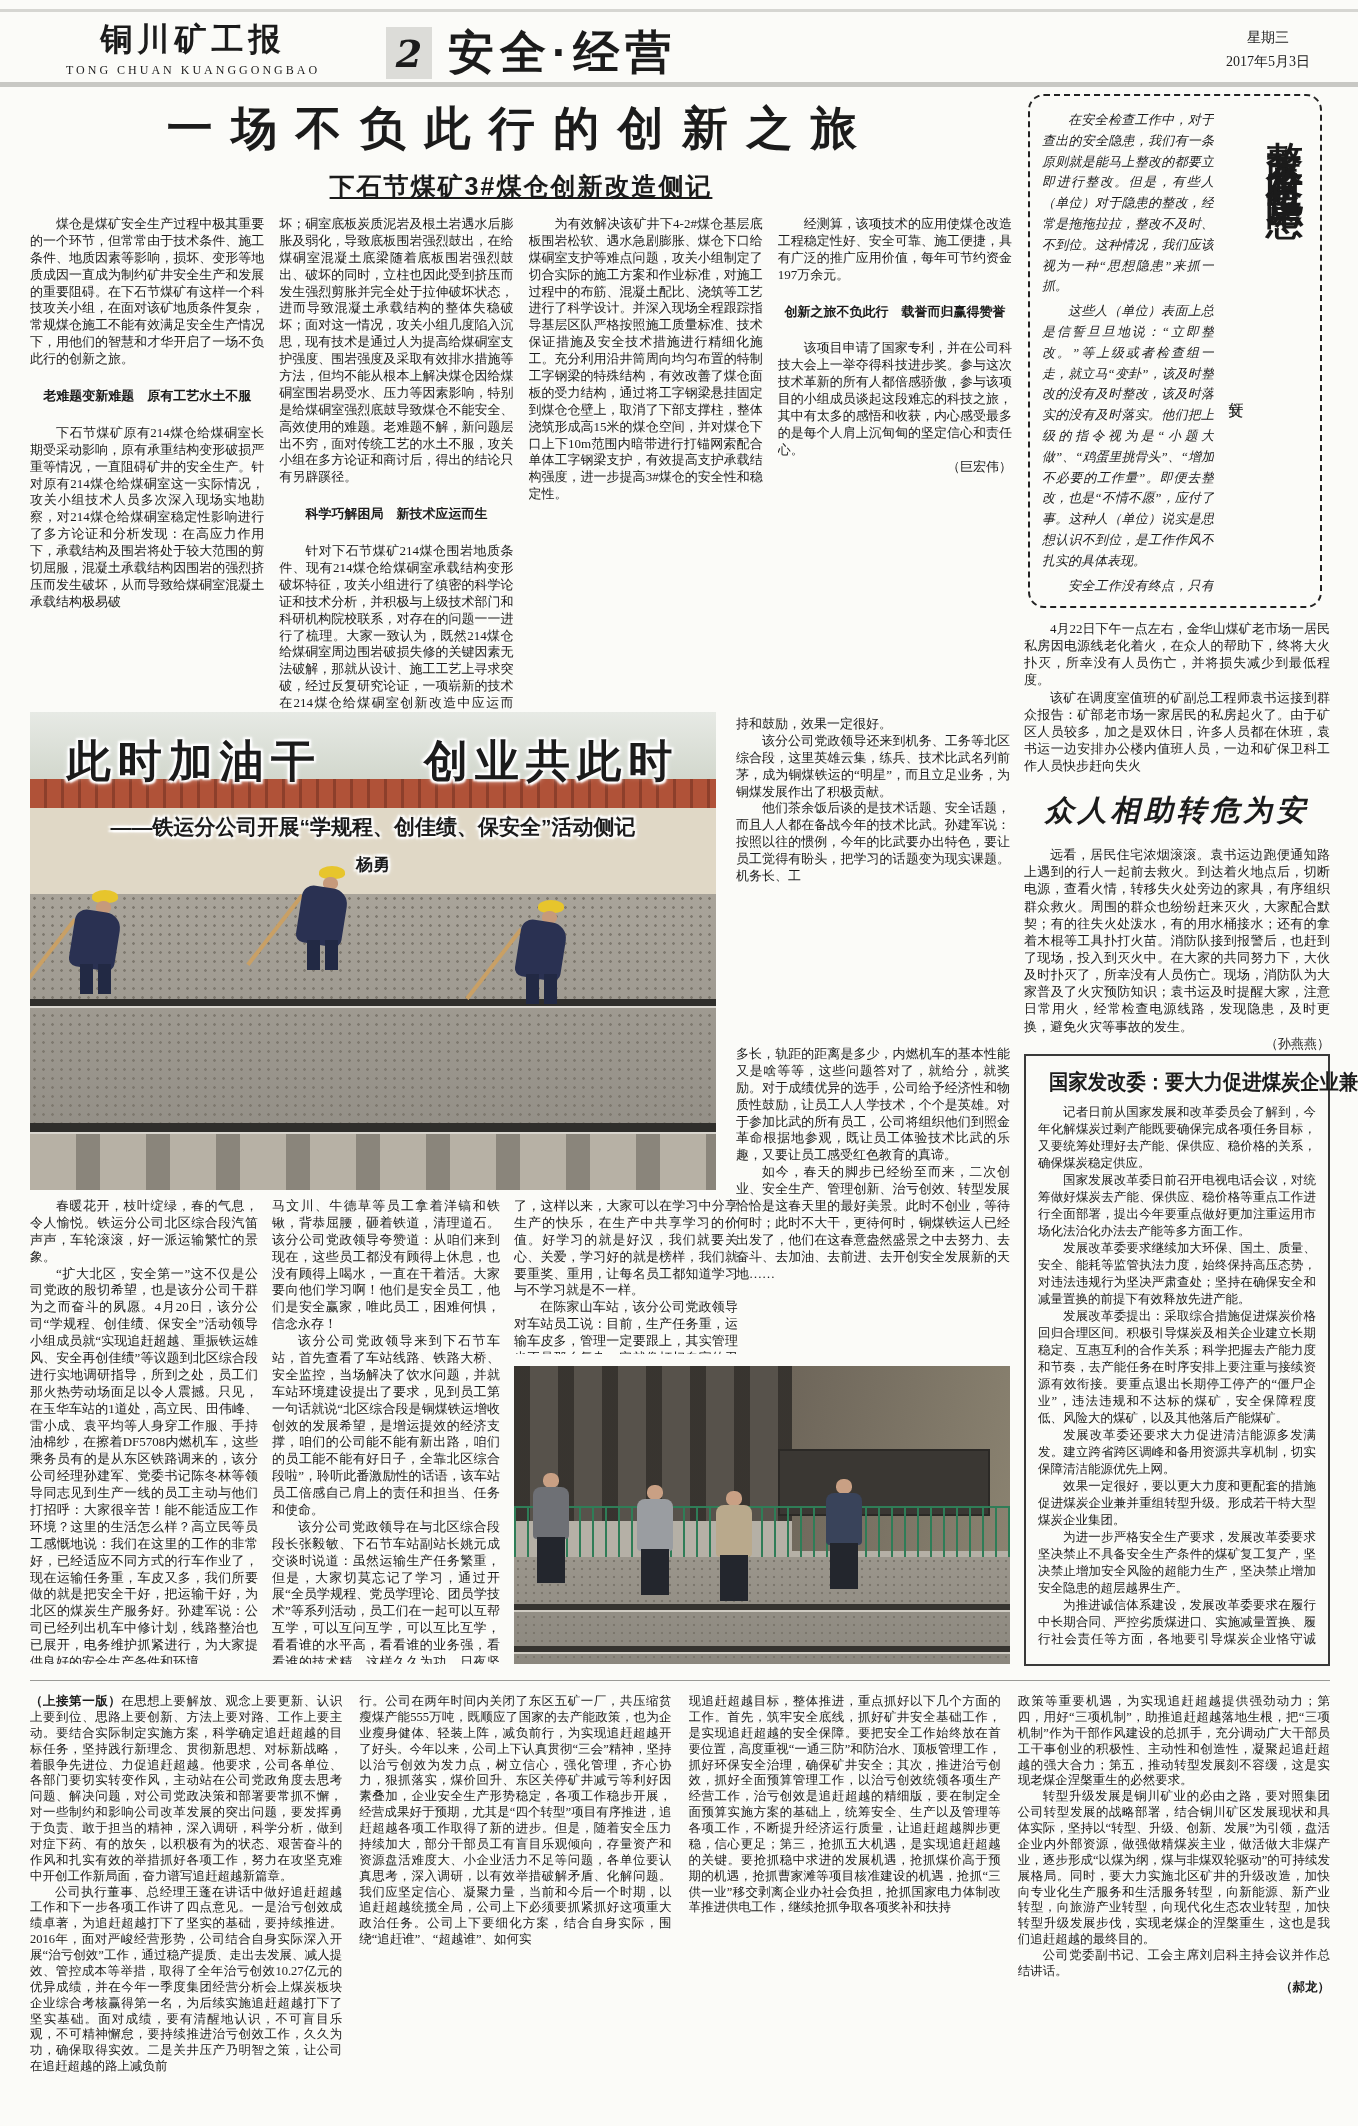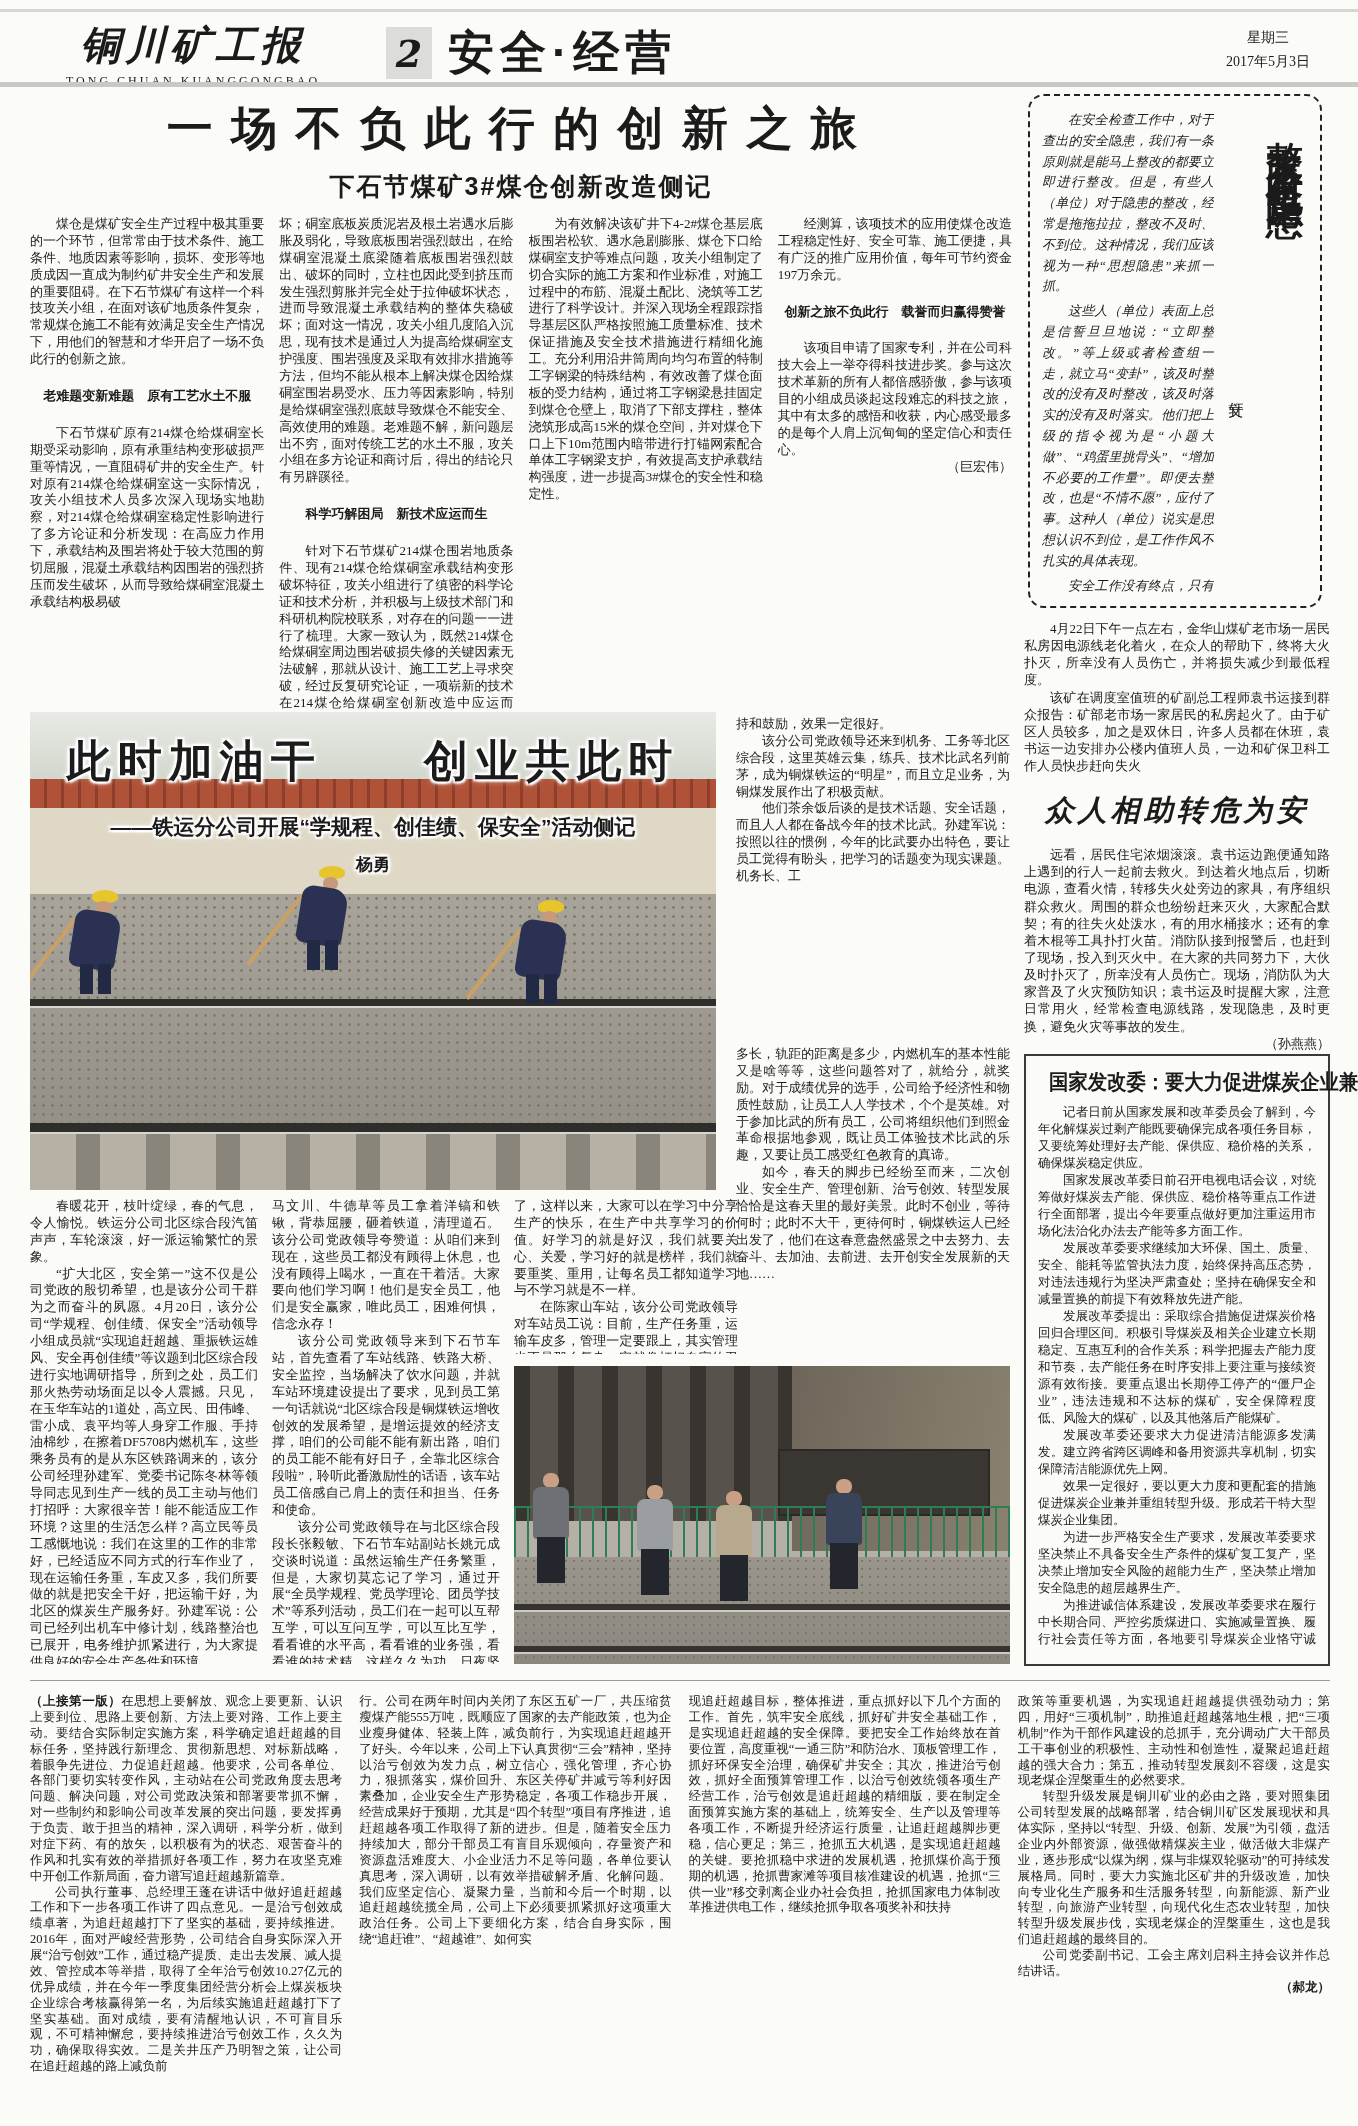--- a/index.html
+++ b/index.html
@@ -1,34 +1,34 @@
 <!DOCTYPE html>
 <html><head>
 <meta charset="utf-8">
 <style>
   html,body{margin:0;padding:0;background:#dddcd8;}
   .page{position:relative;width:1358px;height:2126px;background:#fbfbf8;color:#1b1b1b;
         font-family:"Liberation Serif","DejaVu Serif",serif;overflow:hidden;}
   
   .topline{position:absolute;left:0;top:9px;width:100%;height:3px;background:#d6d6d2;}
   .brand{position:absolute;left:66px;top:18px;text-align:center;}
-  .brand-cn{font-size:40px;font-weight:700;font-style:italic;letter-spacing:5px;font-family:"DejaVu Serif",serif;}
+  .brand-cn{font-size:32px;font-weight:700;letter-spacing:5px;font-family:"DejaVu Serif",serif;}
   .brand-en{font-size:12px;letter-spacing:3px;margin-top:1px;font-family:"Liberation Serif",serif;}
   .sec{position:absolute;left:386px;top:22px;display:flex;align-items:center;gap:16px;}
   .pagenum{width:46px;height:52px;background:#dcdcd8;display:flex;align-items:center;justify-content:center;
            font-size:38px;font-weight:700;font-style:italic;font-family:"DejaVu Serif",serif;}
   .secttl{font-size:46px;font-weight:900;font-family:"Liberation Sans",sans-serif;letter-spacing:6px;}
   .dateblk{position:absolute;right:48px;top:26px;text-align:center;font-size:14px;line-height:1.7;}
   .hdrule{position:absolute;left:0;top:82px;width:100%;height:5px;background:#c8c8c4;}
   
   .lead{position:absolute;left:30px;top:98px;width:982px;}
   .lead-head{font-size:46px;font-weight:900;letter-spacing:0.40em;text-align:center;white-space:nowrap;
              font-family:"Liberation Sans",sans-serif;}
   .lead-sub{font-size:25px;font-weight:700;text-align:center;margin-top:10px;letter-spacing:2px;
-            font-family:"Liberation Sans",sans-serif;}
+            font-family:"Liberation Sans",sans-serif;text-decoration:underline;}
   .lead-cols{display:flex;gap:15px;margin-top:13px;height:498px;overflow:hidden;}
   .lcol{flex:1;font-size:13px;line-height:1.30;text-align:justify;overflow:hidden;}
   .lcol p{margin:0;text-indent:2em;}
   p.subhead{font-weight:700;text-align:center;text-indent:0;font-family:"Liberation Sans",sans-serif;margin:20px 0;}
   .lead-byline{text-align:right;font-size:13px;margin-top:4px;text-indent:0 !important;}
   
   .photo{position:absolute;overflow:hidden;background:#b5b0a6;}
   .feature-photo{left:30px;top:712px;width:686px;height:478px;}
   .p1-sky{position:absolute;left:0;top:0;width:100%;height:18%;background:linear-gradient(#e7eae5,#ccd2c6);}
   .p1-wall{position:absolute;left:0;top:14%;width:100%;height:24%;background:#e0d8c6;}

